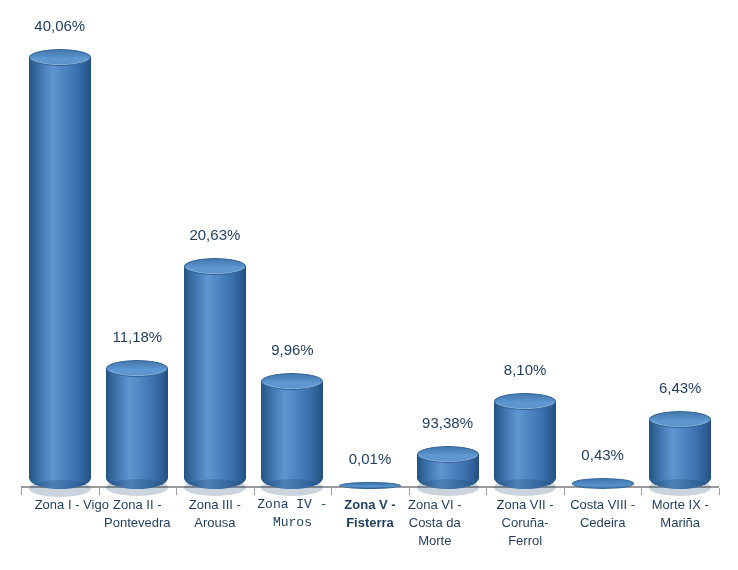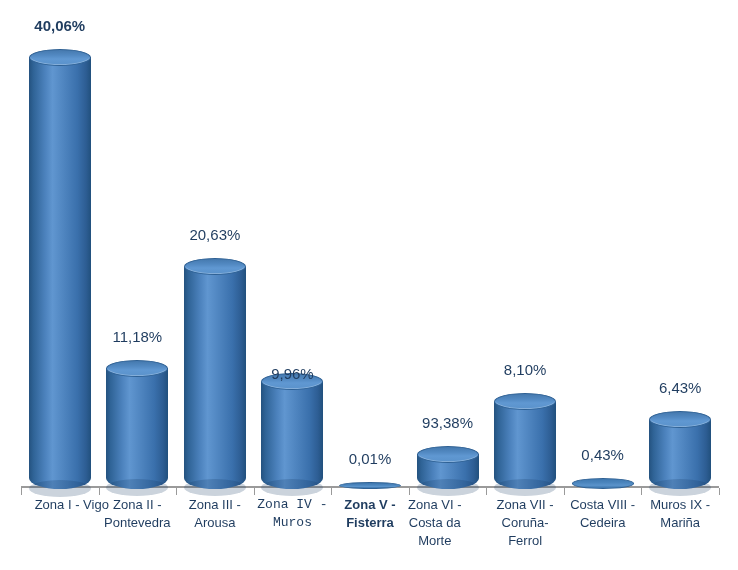--- a/index.html
+++ b/index.html
@@ -148,21 +148,21 @@
         <div class="tick" style="left: 176px;"></div>
         <div class="tick" style="left: 254px;"></div>
         <div class="tick" style="left: 331px;"></div>
         <div class="tick" style="left: 409px;"></div>
         <div class="tick" style="left: 486px;"></div>
         <div class="tick" style="left: 564px;"></div>
         <div class="tick" style="left: 641px;"></div>
         <div class="tick" style="left: 719px;"></div>
       </div>
     <div id="bars">
-        <div class="bar-slot" style="left: 21px; width: 77.5556px; font-weight: bold;">
+        <div class="bar-slot" style="left: 21px; width: 77.5556px;">
           <div class="cyl" style="width: 62px; height: 432px; top: 57px;">
             <div class="cyl-body" style="height: 432px;"></div>
             <div class="cyl-bottom-shade" style="height: 17px; top: 422.5px;"></div>
             <div class="cyl-top" style="height: 17px; top: -8.5px;"></div>
           </div>
           <div class="value-label" style="top: 16.5px;">40,06%</div>
         </div>
         <div class="bar-slot" style="left: 98.5556px; width: 77.5556px;">
           <div class="cyl" style="width: 62px; height: 120.563px; top: 368.437px;">
             <div class="cyl-body" style="height: 120.563px;"></div>
@@ -178,21 +178,21 @@
             <div class="cyl-top" style="height: 17px; top: -8.5px;"></div>
           </div>
           <div class="value-label" style="top: 226.03px;">20,63%</div>
         </div>
         <div class="bar-slot" style="left: 253.667px; width: 77.5556px;">
           <div class="cyl" style="width: 62px; height: 107.407px; top: 381.593px;">
             <div class="cyl-body" style="height: 107.407px;"></div>
             <div class="cyl-bottom-shade" style="height: 17px; top: 97.9069px;"></div>
             <div class="cyl-top" style="height: 17px; top: -8.5px;"></div>
           </div>
-          <div class="value-label" style="top: 341.093px; margin-top: 24px;">9,96%</div>
+          <div class="value-label" style="top: 341.093px;">9,96%</div>
         </div>
         <div class="bar-slot" style="left: 331.222px; width: 77.5556px;">
           <div class="disc" style="width: 62px; height: 7px; top: 482px;"></div>
           <div class="value-label" style="top: 450px;">0,01%</div>
         </div>
         <div class="bar-slot" style="left: 408.778px; width: 77.5556px;">
           <div class="cyl" style="width: 62px; height: 34.6161px; top: 454.384px;">
             <div class="cyl-body" style="height: 34.6161px;"></div>
             <div class="cyl-bottom-shade" style="height: 17px; top: 25.1161px;"></div>
             <div class="cyl-top" style="height: 17px; top: -8.5px;"></div>
@@ -231,17 +231,17 @@
         <div class="cat-label" style="left: 331.222px; width: 77.5556px; font-weight: bold;">Zona V -
 Fisterra</div>
         <div class="cat-label" style="left: 396px; width: 77.5556px;">Zona VI -
 Costa da
 Morte</div>
         <div class="cat-label" style="left: 486.333px; width: 77.5556px;">Zona VII -
 Coruña-
 Ferrol</div>
         <div class="cat-label" style="left: 563.889px; width: 77.5556px;">Costa VIII -
 Cedeira</div>
-        <div class="cat-label" style="left: 641.444px; width: 77.5556px;">Muros IX -
+        <div class="cat-label" style="left: 641.444px; width: 77.5556px;">Morte IX -
 Mariña</div>
       </div>
   </div>
 </div>
 
 </body></html>

